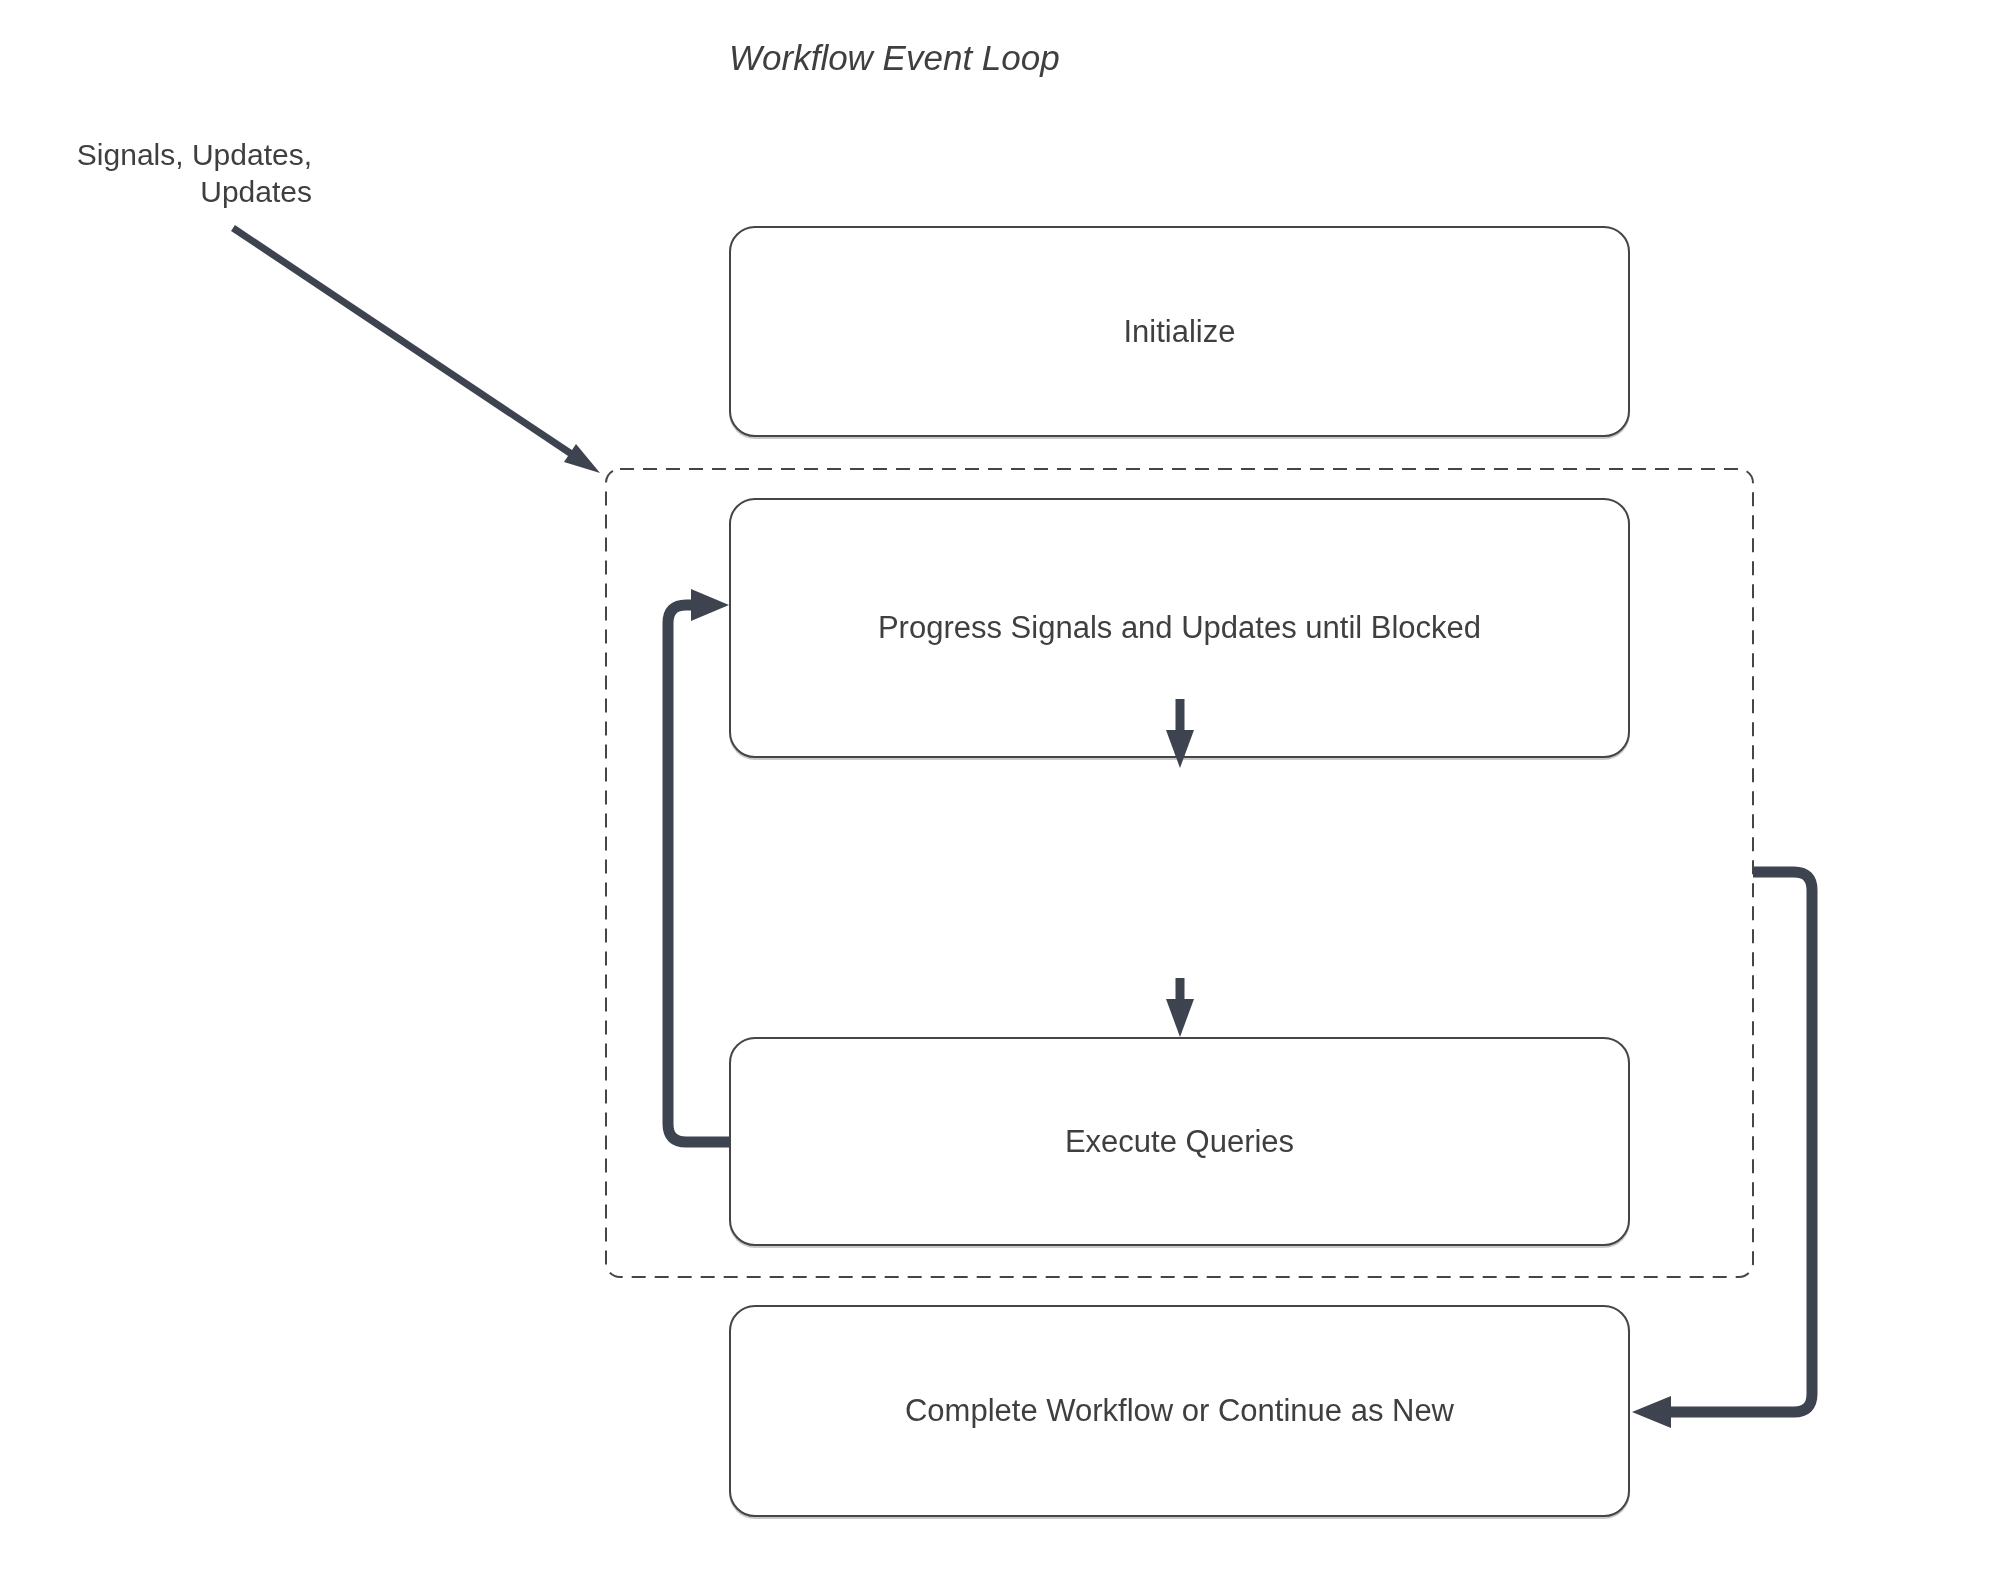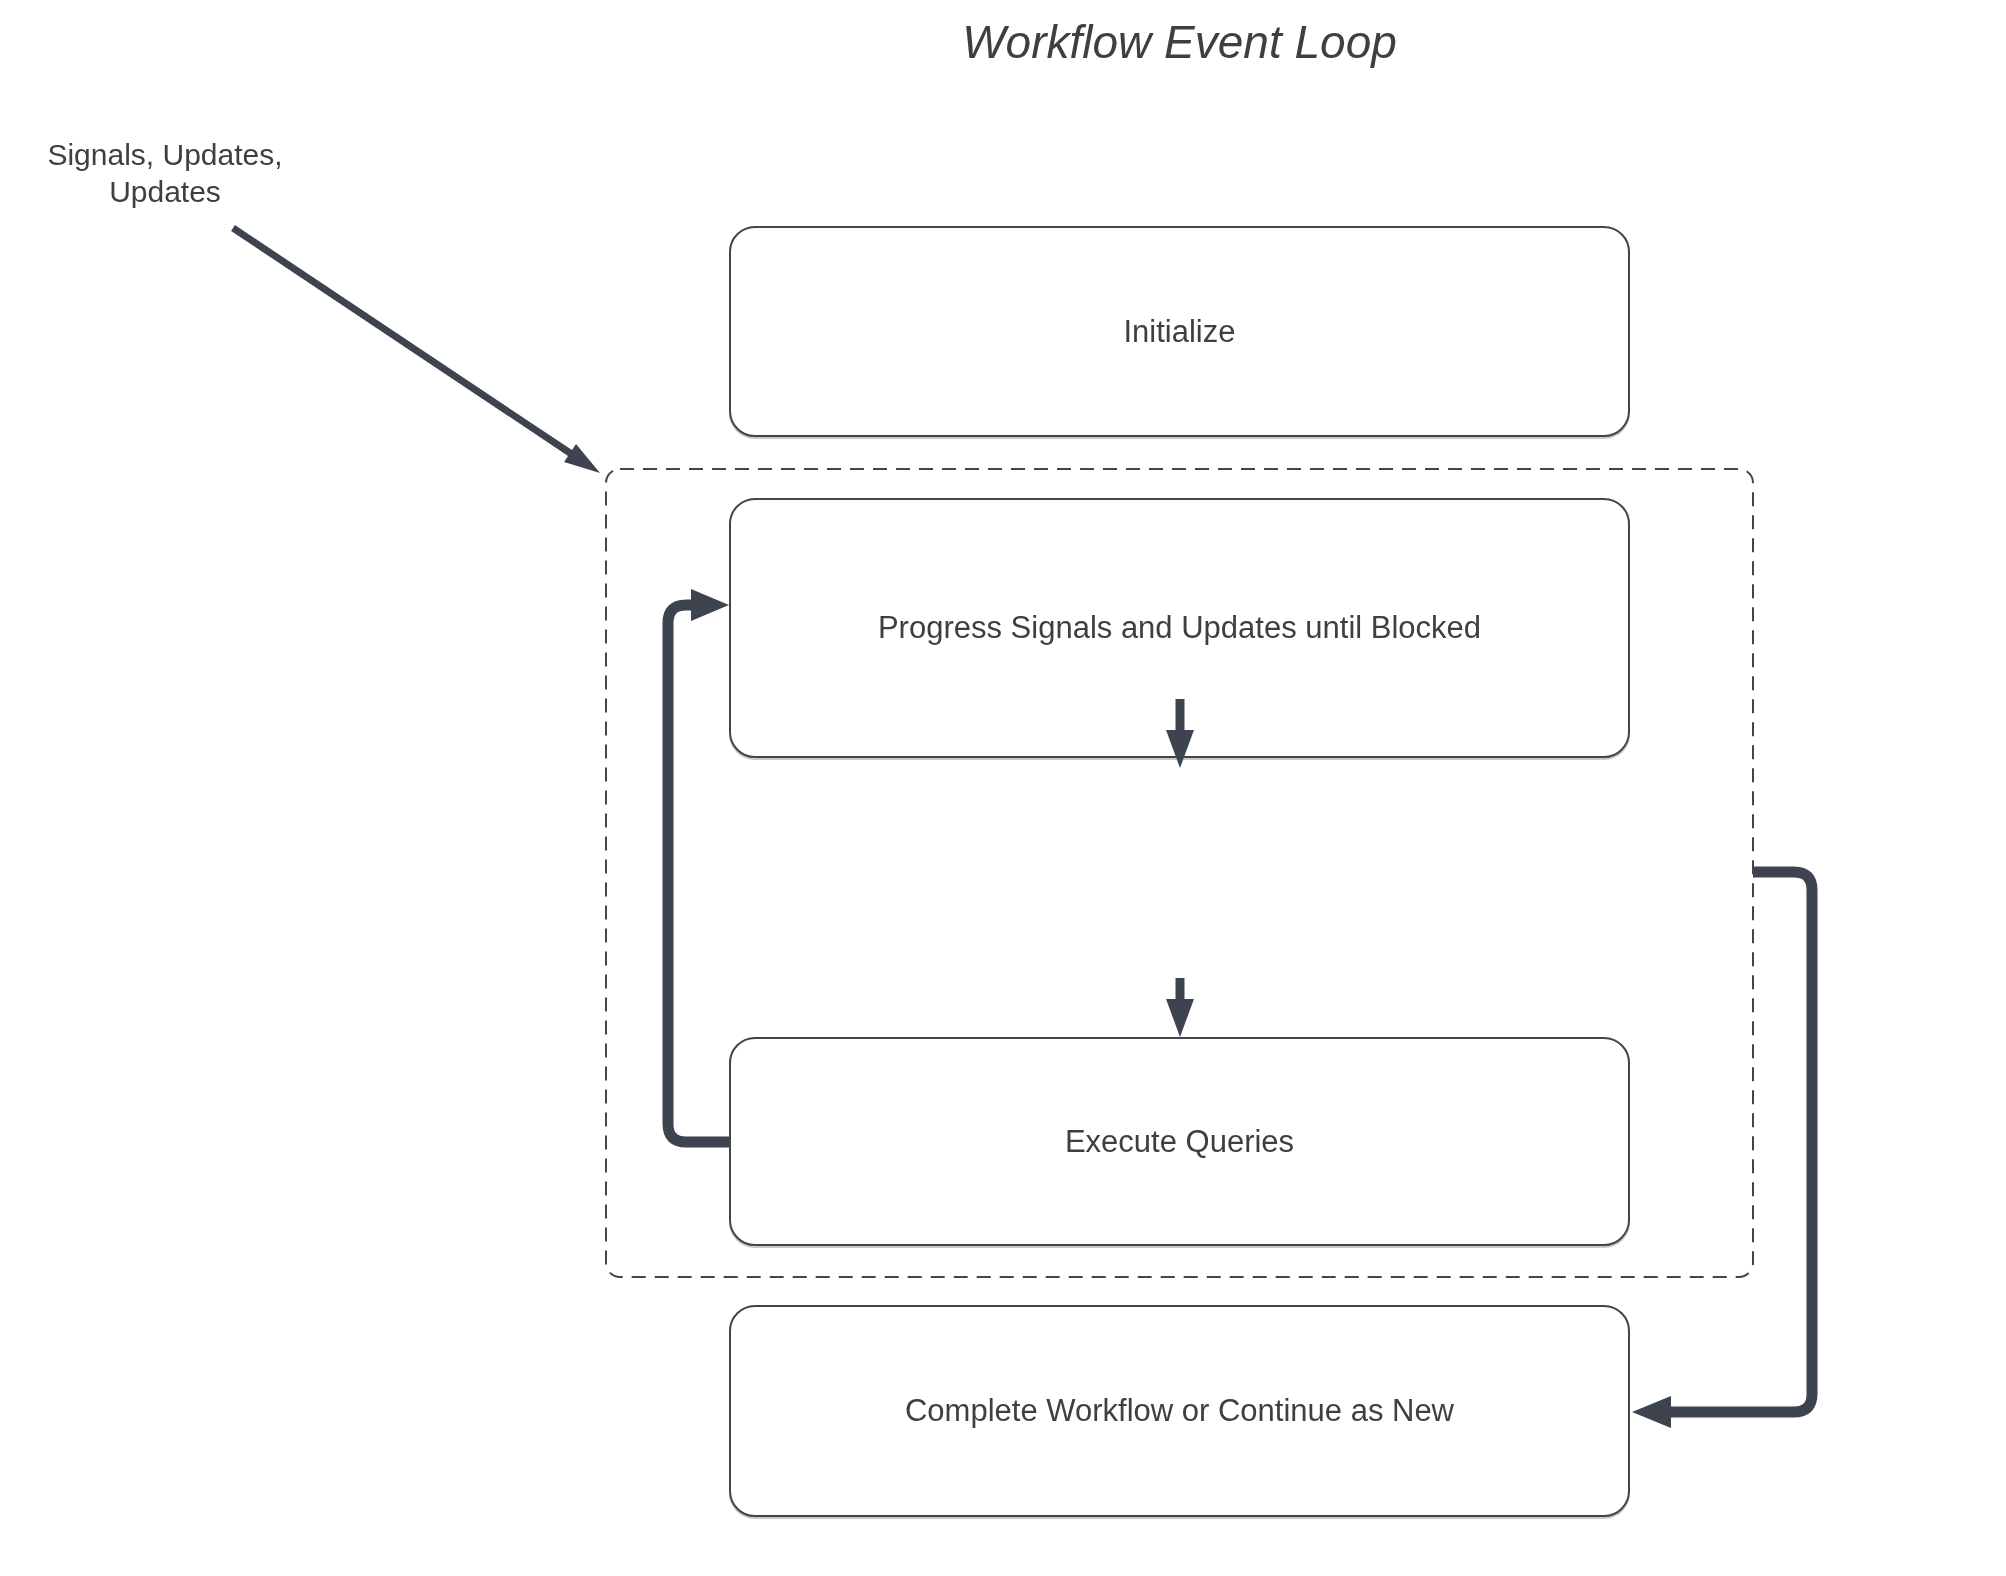--- a/index.html
+++ b/index.html
@@ -13,31 +13,31 @@
   .canvas{
     position:relative;
     width:2006px;height:1576px;
     background:var(--background);
     font-family:"Liberation Sans","DejaVu Sans",sans-serif;
     color:var(--text);
     overflow:hidden;
   }
   .title{
     position:absolute;
-    left:729px;width:901px;top:18px;
-    text-align:center;
-    font-size:46px;
+    left:729px;width:901px;top:34px;
+    text-align:left;
+    font-size:35px;
     font-style:italic;
     line-height:48px;
     color:var(--text);
   }
   .annotation{
     position:absolute;
     left:18px;top:136px;width:294px;
-    text-align:center;
+    text-align:right;
     font-size:30px;
     line-height:37px;
     color:var(--text);
   }
   .node{
     position:absolute;
     left:729px;width:901px;
     box-sizing:border-box;
     background:var(--box-fill);
     border:2px solid var(--box-border);

